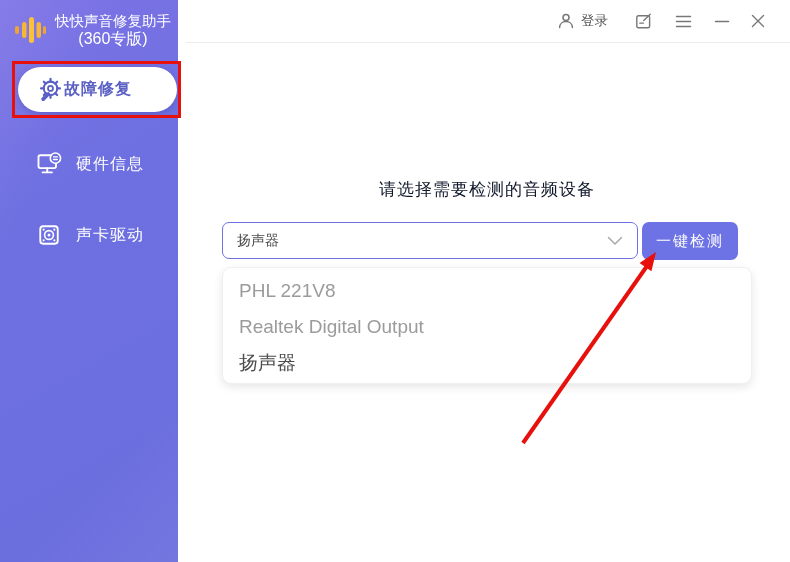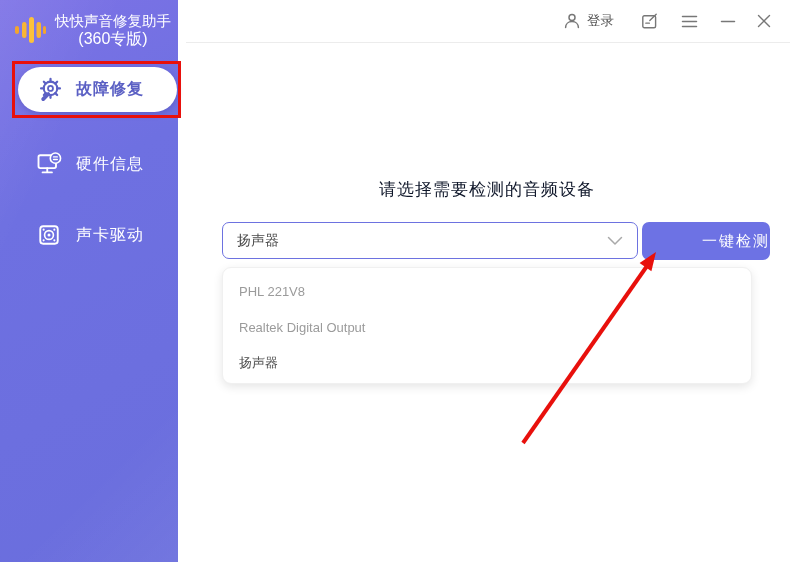--- a/index.html
+++ b/index.html
@@ -19,70 +19,69 @@
   .logo-row { position:absolute; left:12px; top:9px; width:168px; display:flex; align-items:flex-start; }
   .logo-ico { width:34px; height:34px; margin-top:4px; flex:0 0 auto; }
   .app-title { flex:1; text-align:center; color:#fff; font-size:14.5px; line-height:18px; padding-top:3px; }
   .app-title .l2 { font-size:16px; }
 
   .nav-item-active {
     position:absolute; left:18px; top:67px; width:159px; height:45px;
     background:#fff; border-radius:23px; display:flex; align-items:center;
     padding-left:19px; box-shadow:0 2px 6px rgba(40,40,120,0.25); cursor:pointer;
   }
-  .nav-item-active .lbl { color:#5b60c4; font-size:16px; font-weight:bold; margin-left:12px; letter-spacing:1px; }
+  .nav-item-active .lbl { color:#5b60c4; font-size:16px; font-weight:bold; letter-spacing:1px; }
   .annot-box {
     position:absolute; left:12px; top:61px; width:169px; height:57px;
     border:3px solid #e8100c; pointer-events:none; z-index:60;
   }
   .nav-item {
     position:absolute; left:0; width:186px; height:46px;
     display:flex; align-items:center; padding-left:35px; cursor:pointer;
   }
   .nav-item .lbl { color:#fff; font-size:16px; margin-left:13px; letter-spacing:1px; }
   .nav-hw { top:141px; }
   .nav-sc { top:212px; }
 
   
   .main { position:absolute; left:186px; top:0; width:604px; height:562px; background:#fff; }
   .topbar {
     height:43px; border-bottom:1px solid #ececec;
-    display:flex; align-items:center; justify-content:flex-end; padding-right:18px;
+    display:flex; align-items:center; justify-content:flex-end; padding-right:24px;
   }
   .login { display:flex; align-items:center; cursor:pointer; }
   .login .txt { font-size:13.5px; color:#555; margin-left:6px; }
   .tb-ico { display:flex; align-items:center; justify-content:center; cursor:pointer; }
   .sp26 { margin-left:26px; } .sp22 { margin-left:22px; } .sp20 { margin-left:20px; }
 
   .prompt {
     position:absolute; left:36px; top:178px; width:530px;
     text-align:center; font-size:17px; color:#0f172a; letter-spacing:1px;
   }
   .select-row { position:absolute; left:36px; top:222px; width:530px; height:38px; }
   .device-select {
     position:absolute; left:0; top:0; width:416px; height:37px;
     background:#fff; border:1px solid #6d72e0; border-radius:7px;
     display:flex; align-items:center; padding:0 14px; cursor:pointer;
   }
   .device-select .val { font-size:14px; color:#4a4a4a; flex:1; }
   .detect-btn {
-    position:absolute; left:420px; top:0; width:128px; height:38px;
+    position:absolute; left:420px; top:0; width:96px; height:38px;
     background:#6d72e4; border:none; border-radius:7px; color:#fff;
     font-size:15px; letter-spacing:2px; cursor:pointer;
     font-family:"Liberation Sans","DejaVu Sans",sans-serif;
-    text-align:right;
   }
   .options-card {
     position:absolute; left:36px; top:267px; width:530px; height:117px;
     background:#fff; border:1px solid #f0f0f0; border-radius:9px;
     box-shadow:0 3px 10px rgba(0,0,0,0.10); padding-top:5px;
   }
   .opt {
     height:36px; display:flex; align-items:center; padding-left:16px;
-    font-size:13px; color:#9b9b9b; cursor:pointer;
+    font-size:19px; color:#9b9b9b; cursor:pointer;
   }
   .opt.current { color:#4c4c4c; }
 
   .arrow-overlay { position:absolute; left:0; top:0; width:790px; height:562px; pointer-events:none; z-index:50; }
 </style>
 </head>
 <body>
 
 <div class="sidebar">
 

